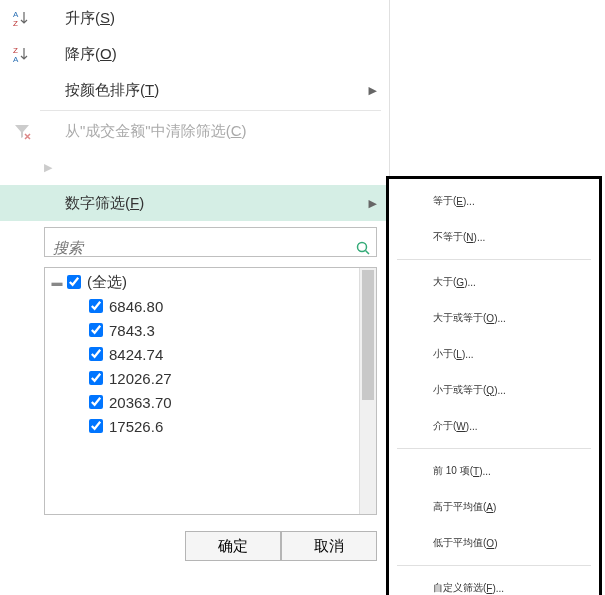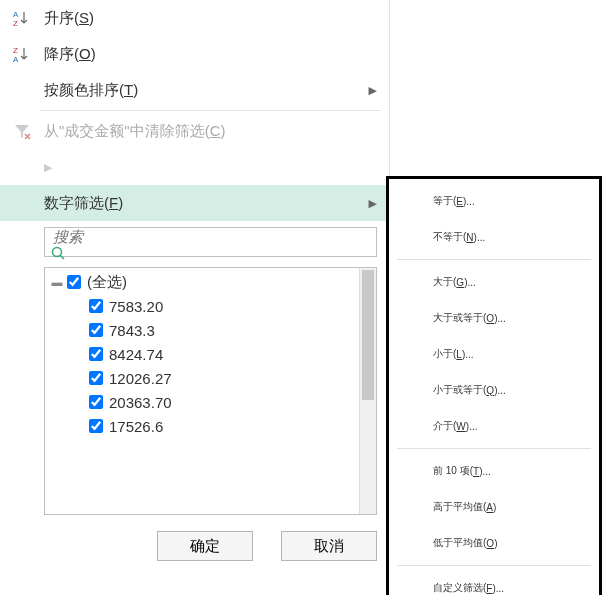--- a/index.html
+++ b/index.html
@@ -3,43 +3,43 @@
 <meta charset="utf-8">
 <style>
 * { box-sizing: border-box; margin: 0; padding: 0; }
 body { font-family: "Microsoft YaHei", "Segoe UI", sans-serif; font-size: 15px; color: #333; background: #fff; width: 605px; height: 595px; position: relative; overflow: hidden; }
 
 .filter-menu { width: 390px; background: #fff; border-right: 1px solid #e0e0e0; }
 
 .menu-item { display: flex; align-items: center; height: 36px; padding: 0 12px 0 44px; position: relative; cursor: pointer; }
 .menu-item.disabled { color: #aaa; cursor: default; }
 .menu-item .icon { position: absolute; left: 12px; width: 20px; height: 20px; display: flex; align-items: center; justify-content: center; }
-.menu-item .label { flex: 1; }
+.menu-item .label { flex: 1; margin-left: 21px; }
 .menu-item .arrow { color: #666; font-size: 11px; }
 .menu-item.disabled .arrow { color: #ccc; }
 .menu-item.highlighted { background: #d5eee5; }
 
 .divider { height: 1px; background: #e5e5e5; margin: 2px 8px 2px 40px; }
 
 .search-row { padding: 6px 12px 6px 44px; }
-.search-box { display: flex; align-items: flex-start; border: 1px solid #bfbfbf; height: 30px; background: #fff; flex-direction: column; }
+.search-box { display: flex; align-items: flex-end; border: 1px solid #bfbfbf; height: 30px; background: #fff; }
 .search-box input { flex: 1; border: none; outline: none; padding: 0 8px; font-size: 15px; font-style: italic; color: #888; background: transparent; }
 .search-box .search-icon { width: 26px; display: flex; align-items: center; justify-content: center; }
 
 .tree-panel { margin: 4px 12px 4px 44px; border: 1px solid #bfbfbf; height: 248px; overflow: hidden; position: relative; }
 .tree-inner { padding: 2px 0; position: absolute; left: 0; right: 17px; top: 0; bottom: 0; overflow: hidden; }
 .tree-scrollbar { position: absolute; right: 0; top: 0; bottom: 0; width: 17px; background: #f0f0f0; border-left: 1px solid #ddd; }
 .tree-scrollbar .thumb { position: absolute; left: 2px; right: 2px; top: 2px; height: 130px; background: #c8c8c8; }
 .tree-row { display: flex; align-items: center; height: 24px; padding-left: 6px; font-size: 15px; }
 .tree-row .tree-toggle { width: 12px; color: #888; font-size: 11px; margin-right: 4px; display: flex; justify-content: center; }
 .tree-row .tree-toggle.blank { visibility: hidden; }
 .tree-row input[type=checkbox] { margin-right: 6px; width: 14px; height: 14px; }
 .tree-row.child { padding-left: 28px; }
 
-.button-row { display: flex; justify-content: flex-end; gap: 28px; padding: 12px 12px 12px 44px; }
+.button-row { display: flex; justify-content: flex-end; gap: 0; padding: 12px 12px 12px 44px; }
 .button-row button { width: 96px; height: 30px; border: 1px solid #b5b5b5; background: #f5f5f5; font-size: 15px; cursor: pointer; font-family: inherit; }
 
 .submenu { position: absolute; left: 386px; top: 176px; width: 216px; border: 3px solid #000; background: #fff; padding: 4px 0; }
 .submenu-item { height: 36px; display: flex; align-items: center; padding: 0 18px 0 44px; cursor: pointer; font-size: 10px; }
 .sub-divider { height: 1px; background: #e0e0e0; margin: 4px 8px; }
 
 .sort-az-icon svg, .sort-za-icon svg, .funnel-icon svg { display: block; }
 
 u { text-decoration: underline; }
 </style>
@@ -112,21 +112,21 @@
     <div class="tree-inner">
       <div class="tree-row">
         <span class="tree-toggle">▬</span>
         <input type="checkbox" checked="" style="">
         <span>(全选)</span>
       </div>
       <div id="tree-items">
           <div class="tree-row child">
             <span class="tree-toggle blank">·</span>
             <input type="checkbox" checked="" style="">
-            <span>7583.20</span>
+            <span>6846.80</span>
           </div>
           <div class="tree-row child">
             <span class="tree-toggle blank">·</span>
             <input type="checkbox" checked="" style="">
             <span>7843.3</span>
           </div>
           <div class="tree-row child">
             <span class="tree-toggle blank">·</span>
             <input type="checkbox" checked="" style="">
             <span>8424.74</span>

